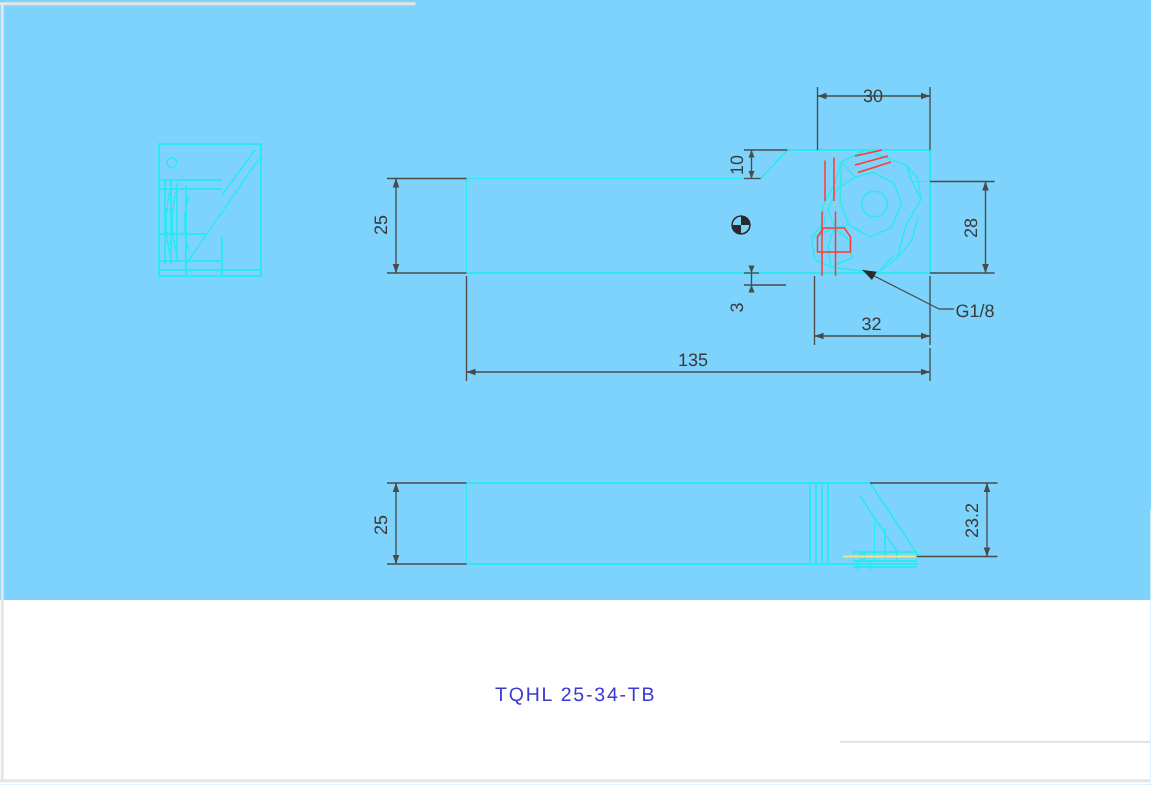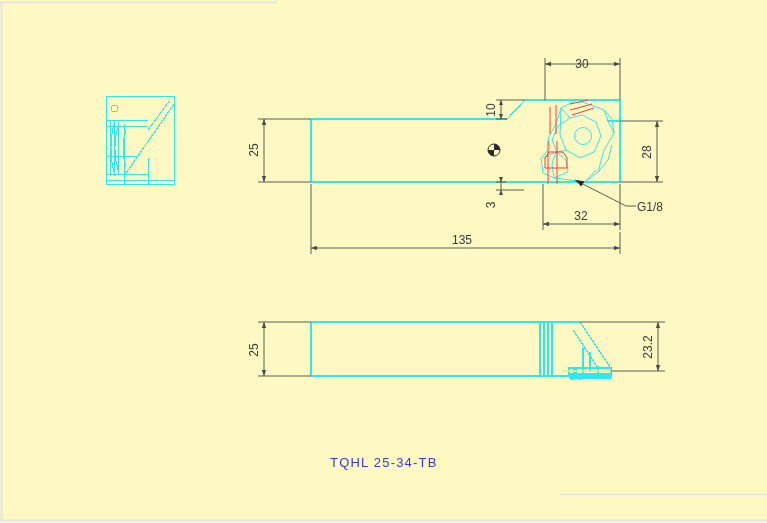--- a/index.html
+++ b/index.html
@@ -9,22 +9,22 @@
   }
   body {
     width: 767px;
     height: 523px;
     font-family: "Liberation Sans", sans-serif;
     overflow: hidden;
   }
   #drawing-root {
     position: relative;
     width: 767px;
-    height: 523px;
-    background: #fef9c3;
+    height: 400px;
+    background: #7dd3fc;
   }
   #cad-canvas {
     position: absolute;
     left: 0;
     top: 0;
     width: 767px;
     height: 523px;
     display: block;
   }
   .dim-text {

